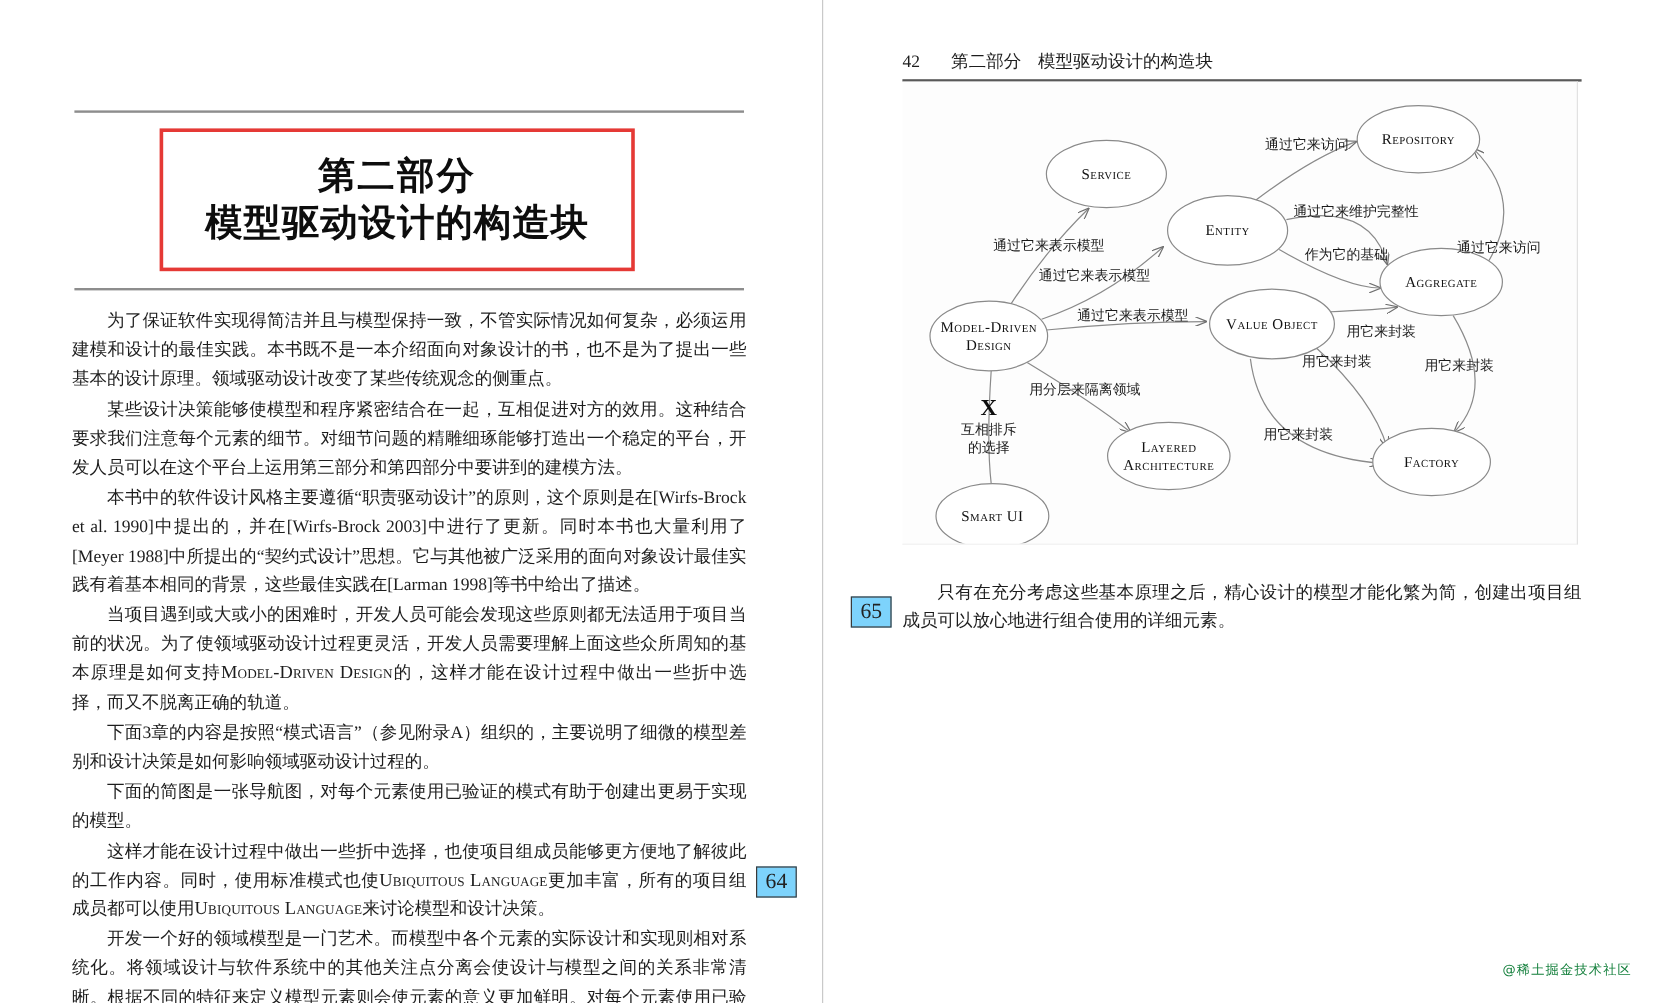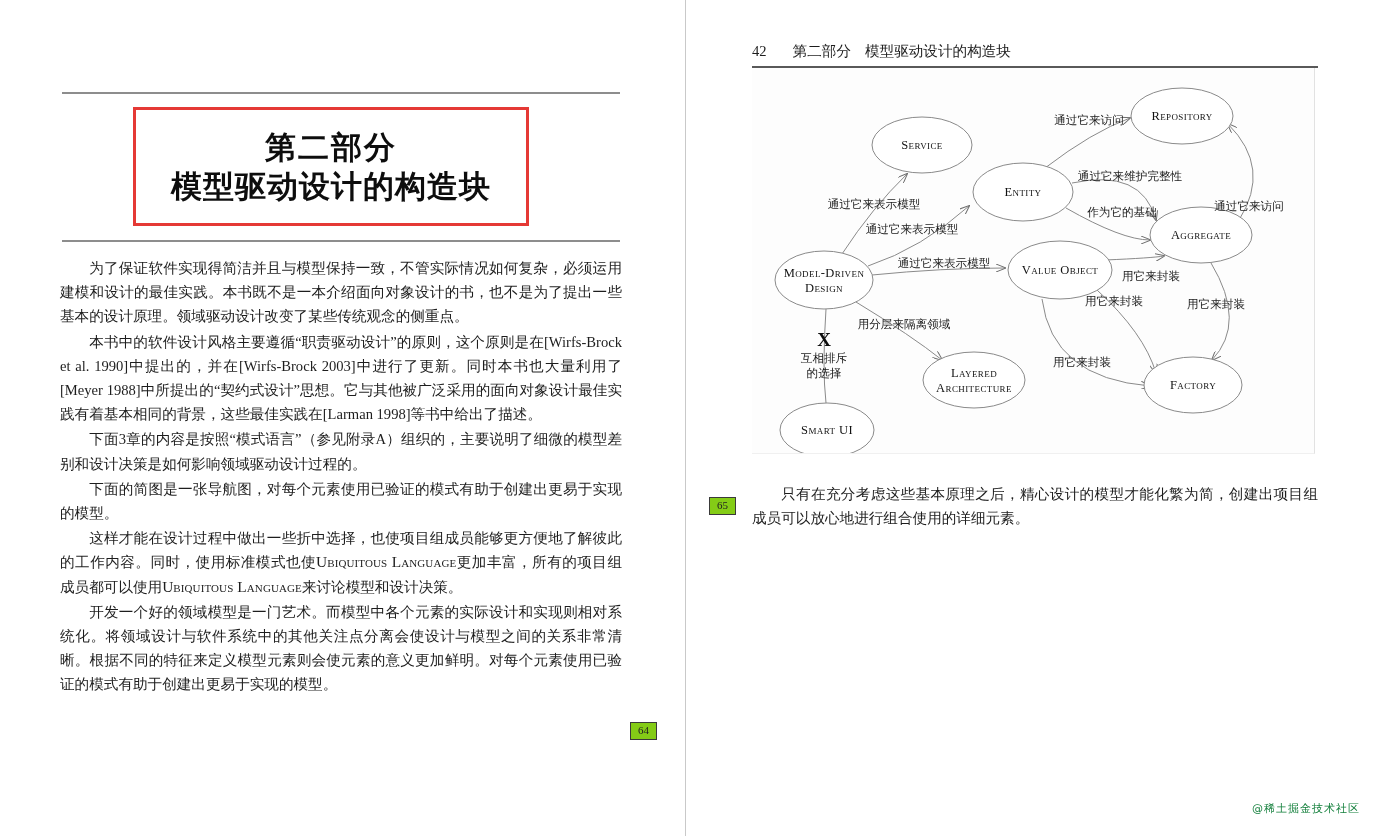--- a/index.html
+++ b/index.html
@@ -65,22 +65,22 @@
   }
   .sc{
     font-variant:small-caps;
     font-size:15.4px;
     letter-spacing:.1px;
   }
   .pagenum{
     position:absolute;
     border:1px solid #3a3a3a;
     box-shadow:0 0 0 1px #ffffff;
-    background:#84cc16;
-    font-size:11px;
+    background:#7dd3fc;
+    font-size:18px;
     padding:1px 7px 2px 7px;
     font-family:"Liberation Serif","DejaVu Serif",serif;
     color:#222;
     line-height:1.15;
   }
   .pagenum-64{left:630px;top:722px;}
 
   
   .right-page{
     position:absolute;left:686px;top:0;width:696px;height:612px;
@@ -158,21 +158,23 @@
 
     <div class="title-box">
       <div class="title-line1">第二部分</div>
       <div class="title-line2">模型驱动设计的构造块</div>
     </div>
 
     <div class="rule rule-bot"></div>
 
     <div class="body-col">
       <p class="para">为了保证软件实现得简洁并且与模型保持一致，不管实际情况如何复杂，必须运用建模和设计的最佳实践。本书既不是一本介绍面向对象设计的书，也不是为了提出一些基本的设计原理。领域驱动设计改变了某些传统观念的侧重点。</p>
+      <p class="para">某些设计决策能够使模型和程序紧密结合在一起，互相促进对方的效用。这种结合要求我们注意每个元素的细节。对细节问题的精雕细琢能够打造出一个稳定的平台，开发人员可以在这个平台上运用第三部分和第四部分中要讲到的建模方法。</p>
       <p class="para">本书中的软件设计风格主要遵循“职责驱动设计”的原则，这个原则是在[Wirfs-Brock et al. 1990]中提出的，并在[Wirfs-Brock 2003]中进行了更新。同时本书也大量利用了[Meyer 1988]中所提出的“契约式设计”思想。它与其他被广泛采用的面向对象设计最佳实践有着基本相同的背景，这些最佳实践在[Larman 1998]等书中给出了描述。</p>
+      <p class="para"><span>当项目遇到或大或小的困难时，开发人员可能会发现这些原则都无法适用于项目当前的状况。为了使领域驱动设计过程更灵活，开发人员需要理解上面这些众所周知的基本原理是如何支持</span><span class="sc">Model-Driven Design</span><span>的，这样才能在设计过程中做出一些折中选择，而又不脱离正确的轨道。</span></p>
       <p class="para">下面3章的内容是按照“模式语言”（参见附录A）组织的，主要说明了细微的模型差别和设计决策是如何影响领域驱动设计过程的。</p>
       <p class="para">下面的简图是一张导航图，对每个元素使用已验证的模式有助于创建出更易于实现的模型。</p>
       <p class="para"><span>这样才能在设计过程中做出一些折中选择，也使项目组成员能够更方便地了解彼此的工作内容。同时，使用标准模式也使</span><span class="sc">Ubiquitous Language</span><span>更加丰富，所有的项目组成员都可以使用</span><span class="sc">Ubiquitous Language</span><span>来讨论模型和设计决策。</span></p>
       <p class="para">开发一个好的领域模型是一门艺术。而模型中各个元素的实际设计和实现则相对系统化。将领域设计与软件系统中的其他关注点分离会使设计与模型之间的关系非常清晰。根据不同的特征来定义模型元素则会使元素的意义更加鲜明。对每个元素使用已验证的模式有助于创建出更易于实现的模型。</p>
     </div>
 
     <div class="pagenum pagenum-64">64</div>
   </div>
 
   <div class="gutter"></div>

